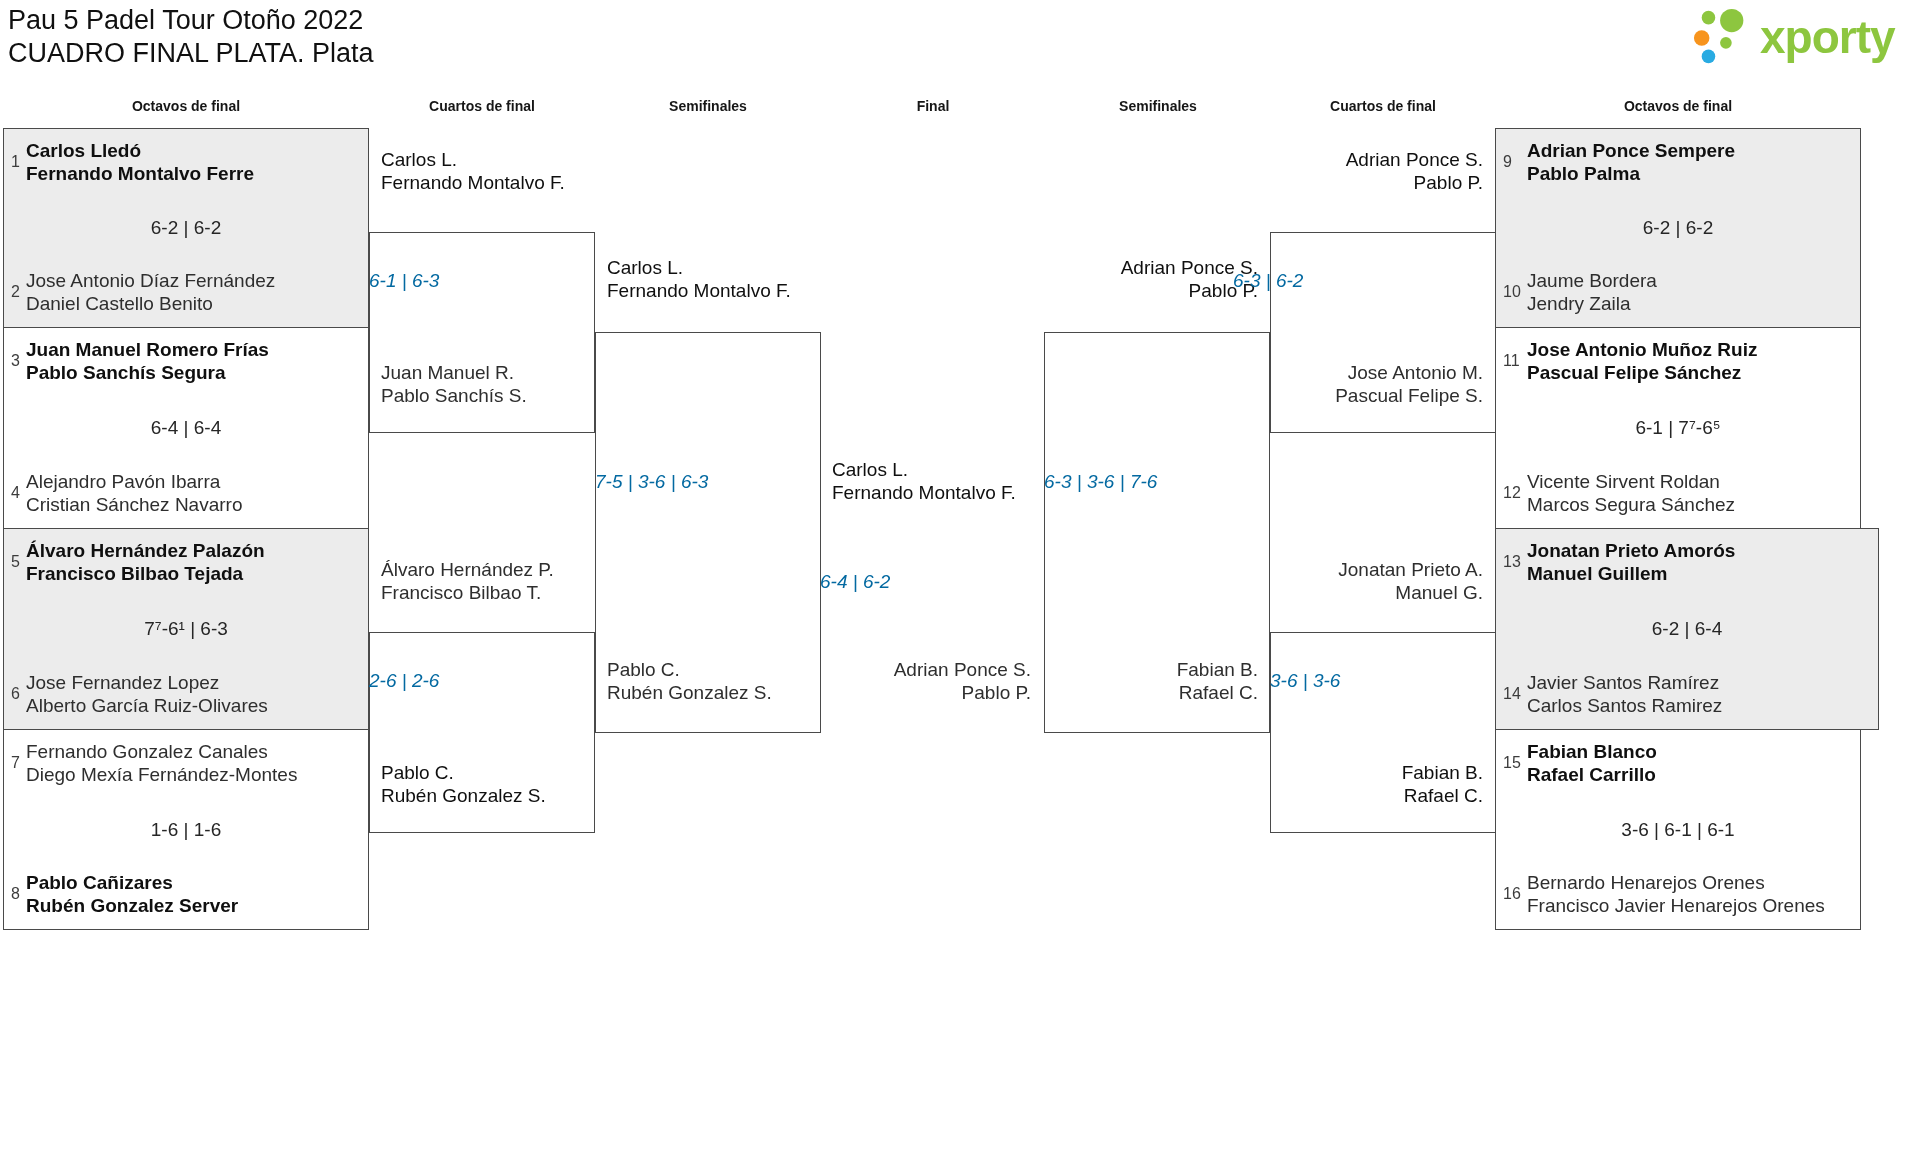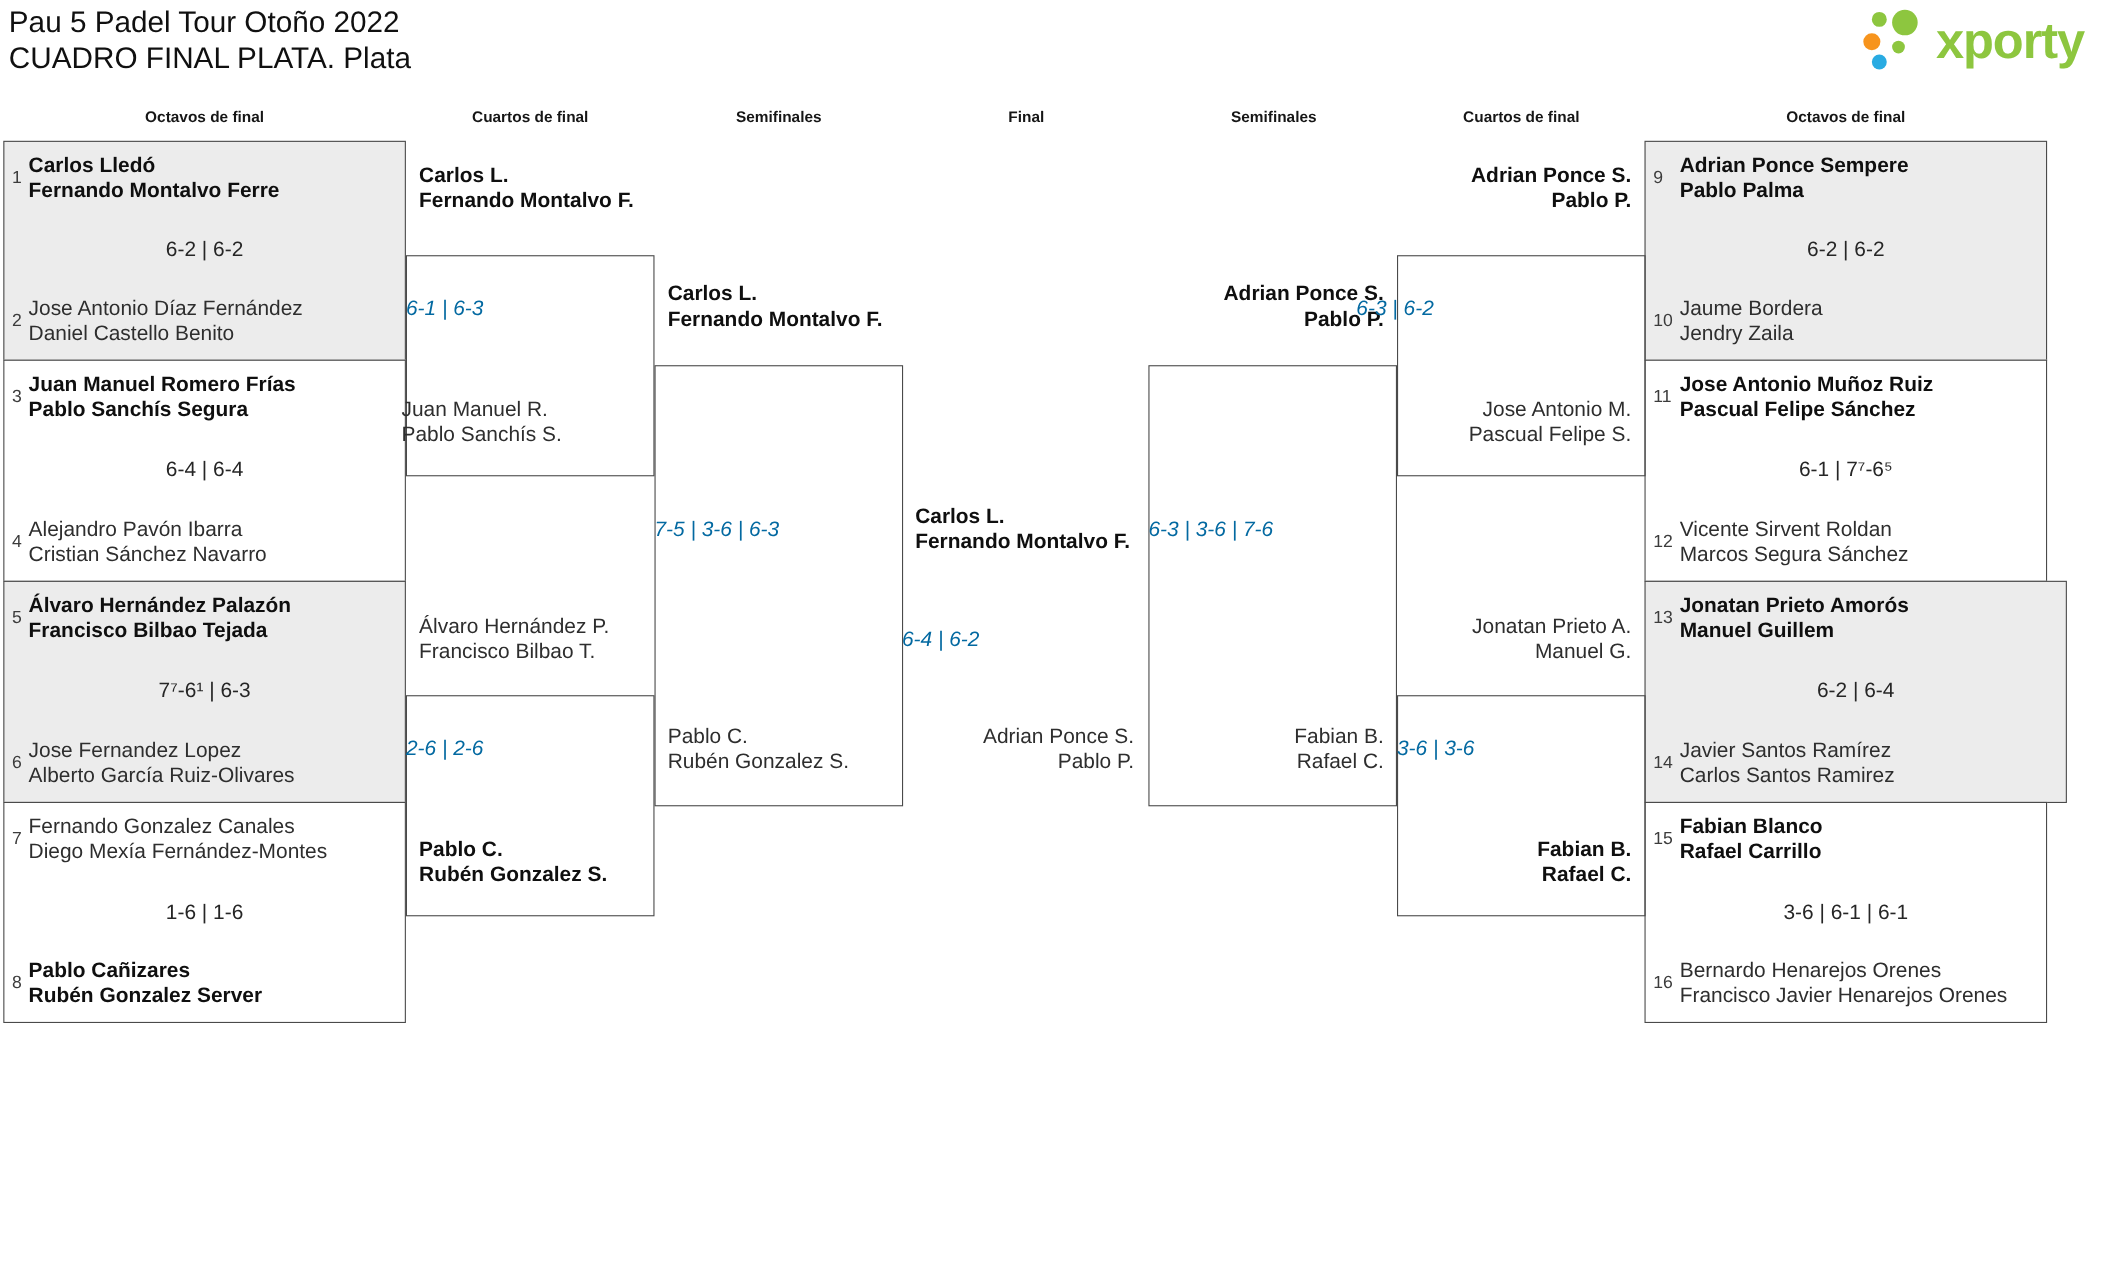--- a/index.html
+++ b/index.html
@@ -22,21 +22,21 @@
   .seed{font-size:16px;color:#3c3c3c;flex:0 0 15px;}
   .seed.d2{flex:0 0 24px;}
   .names{font-size:19px;line-height:23px;color:#2e2e2e;}
   .names.w{font-weight:700;color:#0f0f0f;}
   .score{
     position:absolute;left:0;right:0;top:50%;transform:translateY(-50%);
     text-align:center;font-size:19px;color:#262626;
   }
   .obox{position:absolute;border:1px solid #4a4a4a;box-sizing:border-box;background:transparent;}
   .lbl{position:absolute;font-size:19px;line-height:23px;color:#2e2e2e;white-space:nowrap;}
-  .lbl.w{font-weight:700;color:#0f0f0f;}
+  .lbl.w{font-weight:400;color:#0f0f0f;}
   .lbl.r{text-align:right;}
   .sline{position:absolute;font-size:19px;color:#0369a1;font-style:italic;}
 </style>
 </head>
 <body>
 
 <div class="stage">
 
   <div class="title">
     <div>Pau 5 Padel Tour Otoño 2022</div>
@@ -213,21 +213,21 @@
   <div class="obox" style="left:595px;top:332px;width:226px;height:401px"></div>
   <div class="obox" style="left:1044px;top:332px;width:226px;height:401px"></div>
   <div class="obox" style="left:1270px;top:232px;width:226px;height:201px"></div>
   <div class="obox" style="left:1270px;top:632px;width:226px;height:201px"></div>
 
   <div class="lbl w" style="left:381px;top:148px">
     <div>Carlos L.</div>
     <div>Fernando Montalvo F.</div>
   </div>
   <div class="sline" style="left:369px;top:270px;width:226px">6-1 | 6-3</div>
-  <div class="lbl" style="left:365px;top:361px">
+  <div class="lbl" style="left:381px;top:361px">
     <div>Juan Manuel R.</div>
     <div>Pablo Sanchís S.</div>
   </div>
 
   <div class="lbl" style="left:381px;top:558px">
     <div>Álvaro Hernández P.</div>
     <div>Francisco Bilbao T.</div>
   </div>
   <div class="sline" style="left:369px;top:670px;width:262px">2-6 | 2-6</div>
   <div class="lbl w" style="left:381px;top:761px">

